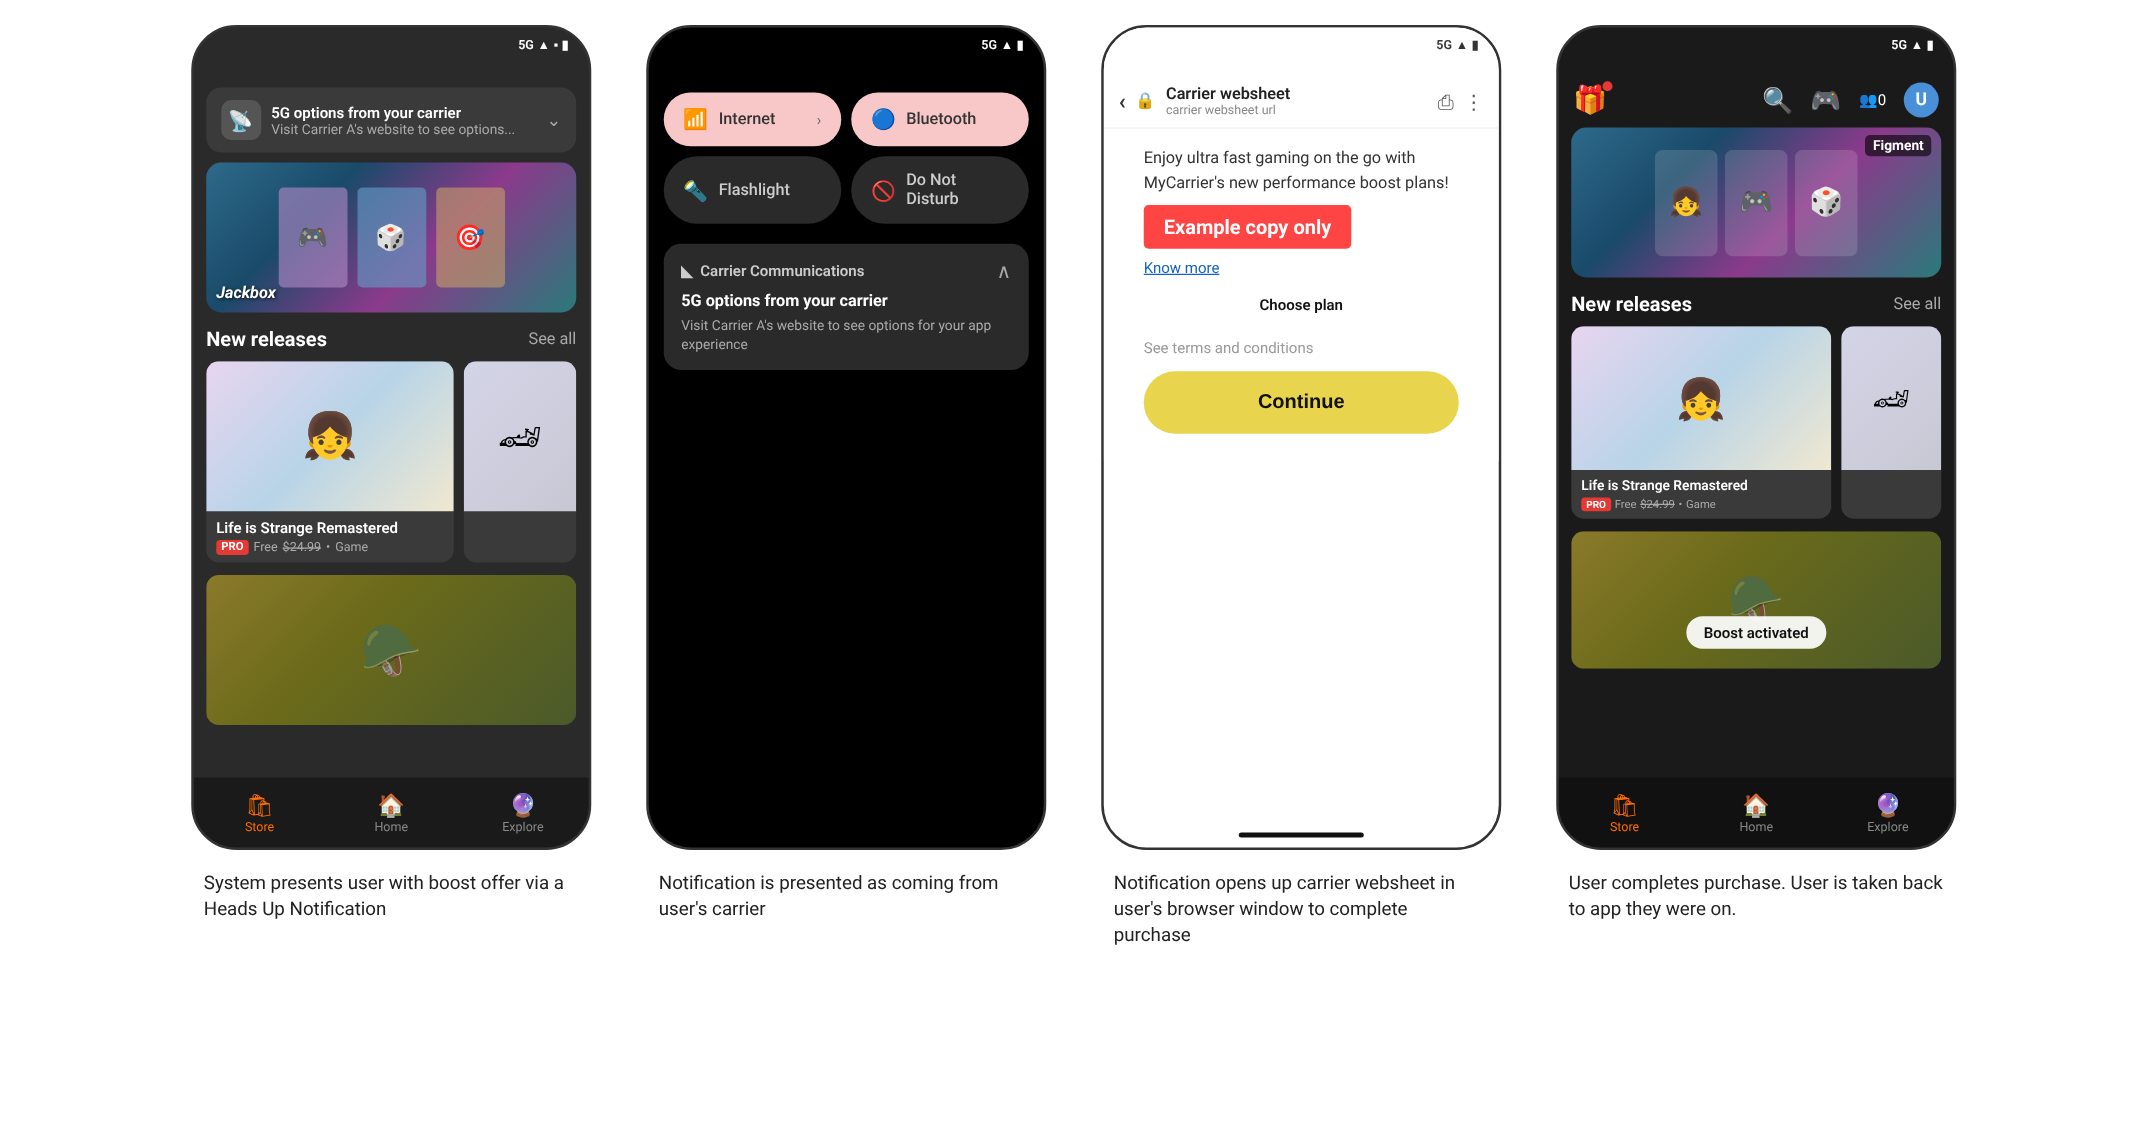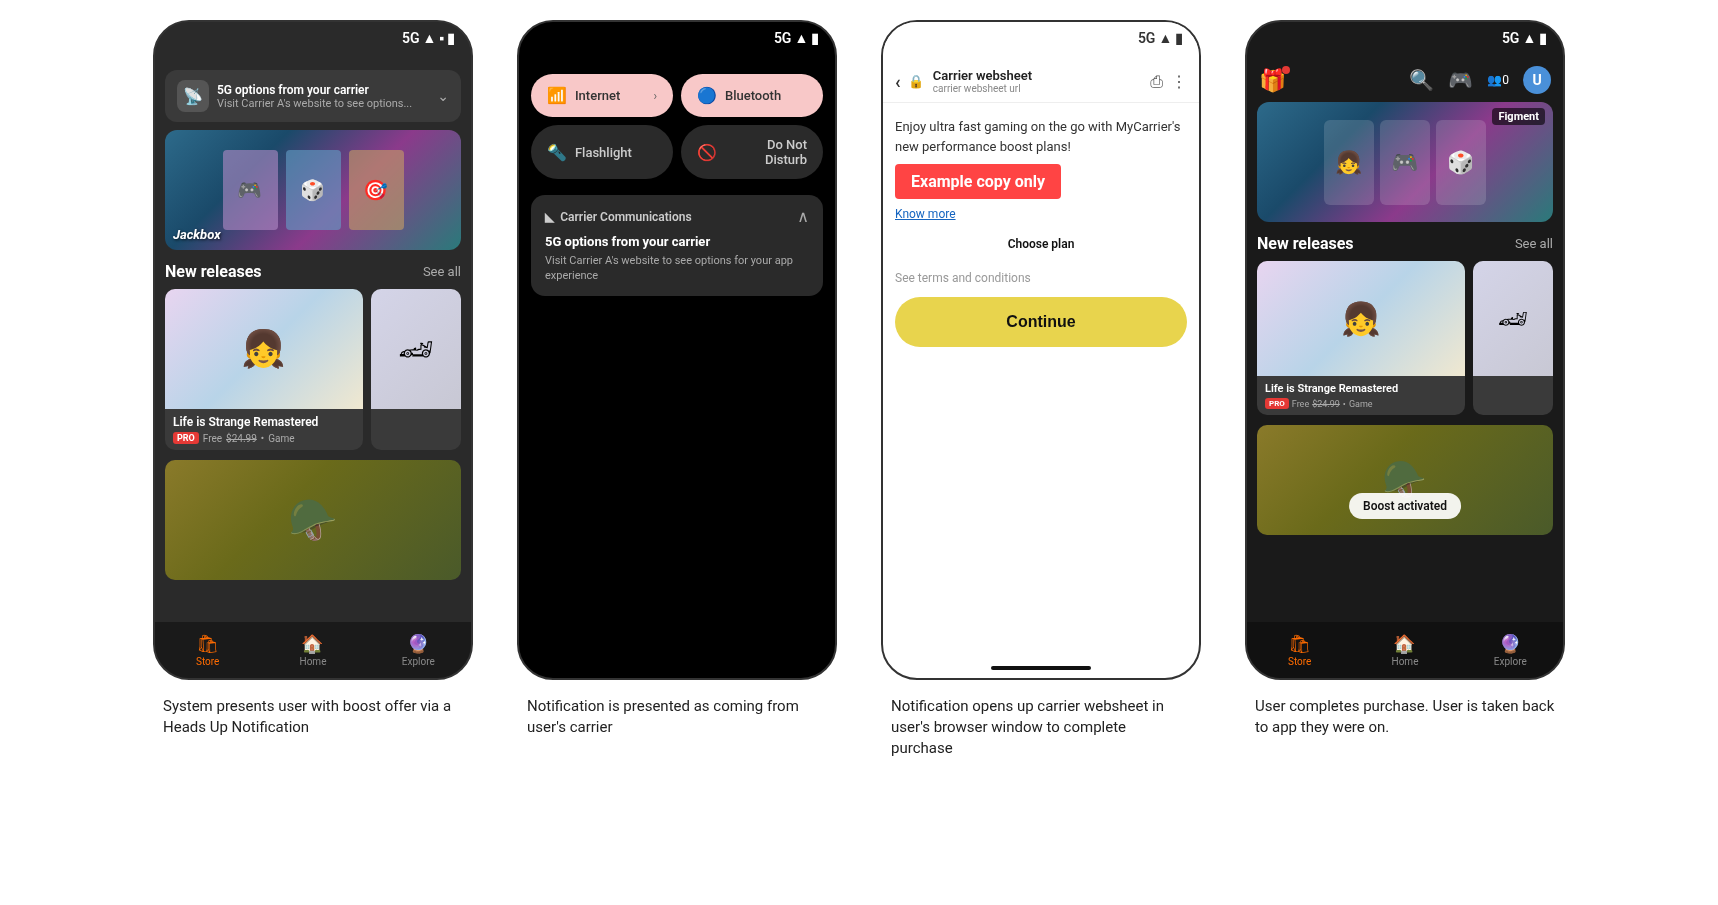--- a/index.html
+++ b/index.html
@@ -59,21 +59,21 @@
       position: absolute;
       top: 0;
       left: 0;
       right: 0;
       z-index: 10;
     }
     .status-bar .signal-icons {
       display: flex;
       align-items: flex-end;
       gap: 3px;
-      font-size: 14px;
+      font-size: 10px;
     }
 
     
     .screen1 {
       background: #2a2a2a;
     }
     .screen1 .notification-banner {
       background: #3a3a3a;
       margin: 48px 10px 8px;
       border-radius: 12px;
@@ -289,21 +289,20 @@
     }
     .qs-inactive {
       background: #2a2a2a;
     }
     .screen2 .qs-icon {
       font-size: 16px;
     }
     .screen2 .qs-label {
       font-size: 13px;
       font-weight: 500;
-      text-align: right;
     }
     .screen2 .qs-active-label {
       color: #333;
     }
     .screen2 .qs-inactive-label {
       color: #ccc;
     }
     .screen2 .qs-arrow {
       margin-left: auto;
       font-size: 12px;
@@ -374,21 +373,21 @@
       font-size: 10px;
       color: #888;
     }
     .screen3 .browser-icons {
       display: flex;
       gap: 8px;
       color: #555;
       font-size: 16px;
     }
     .screen3 .page-content {
-      padding: 14px 12px;
+      padding: 14px 32px;
       background: #fff;
     }
     .screen3 .page-text {
       font-size: 13px;
       color: #333;
       line-height: 1.5;
       margin-bottom: 4px;
     }
     .screen3 .example-banner {
       background: #ff4444;

